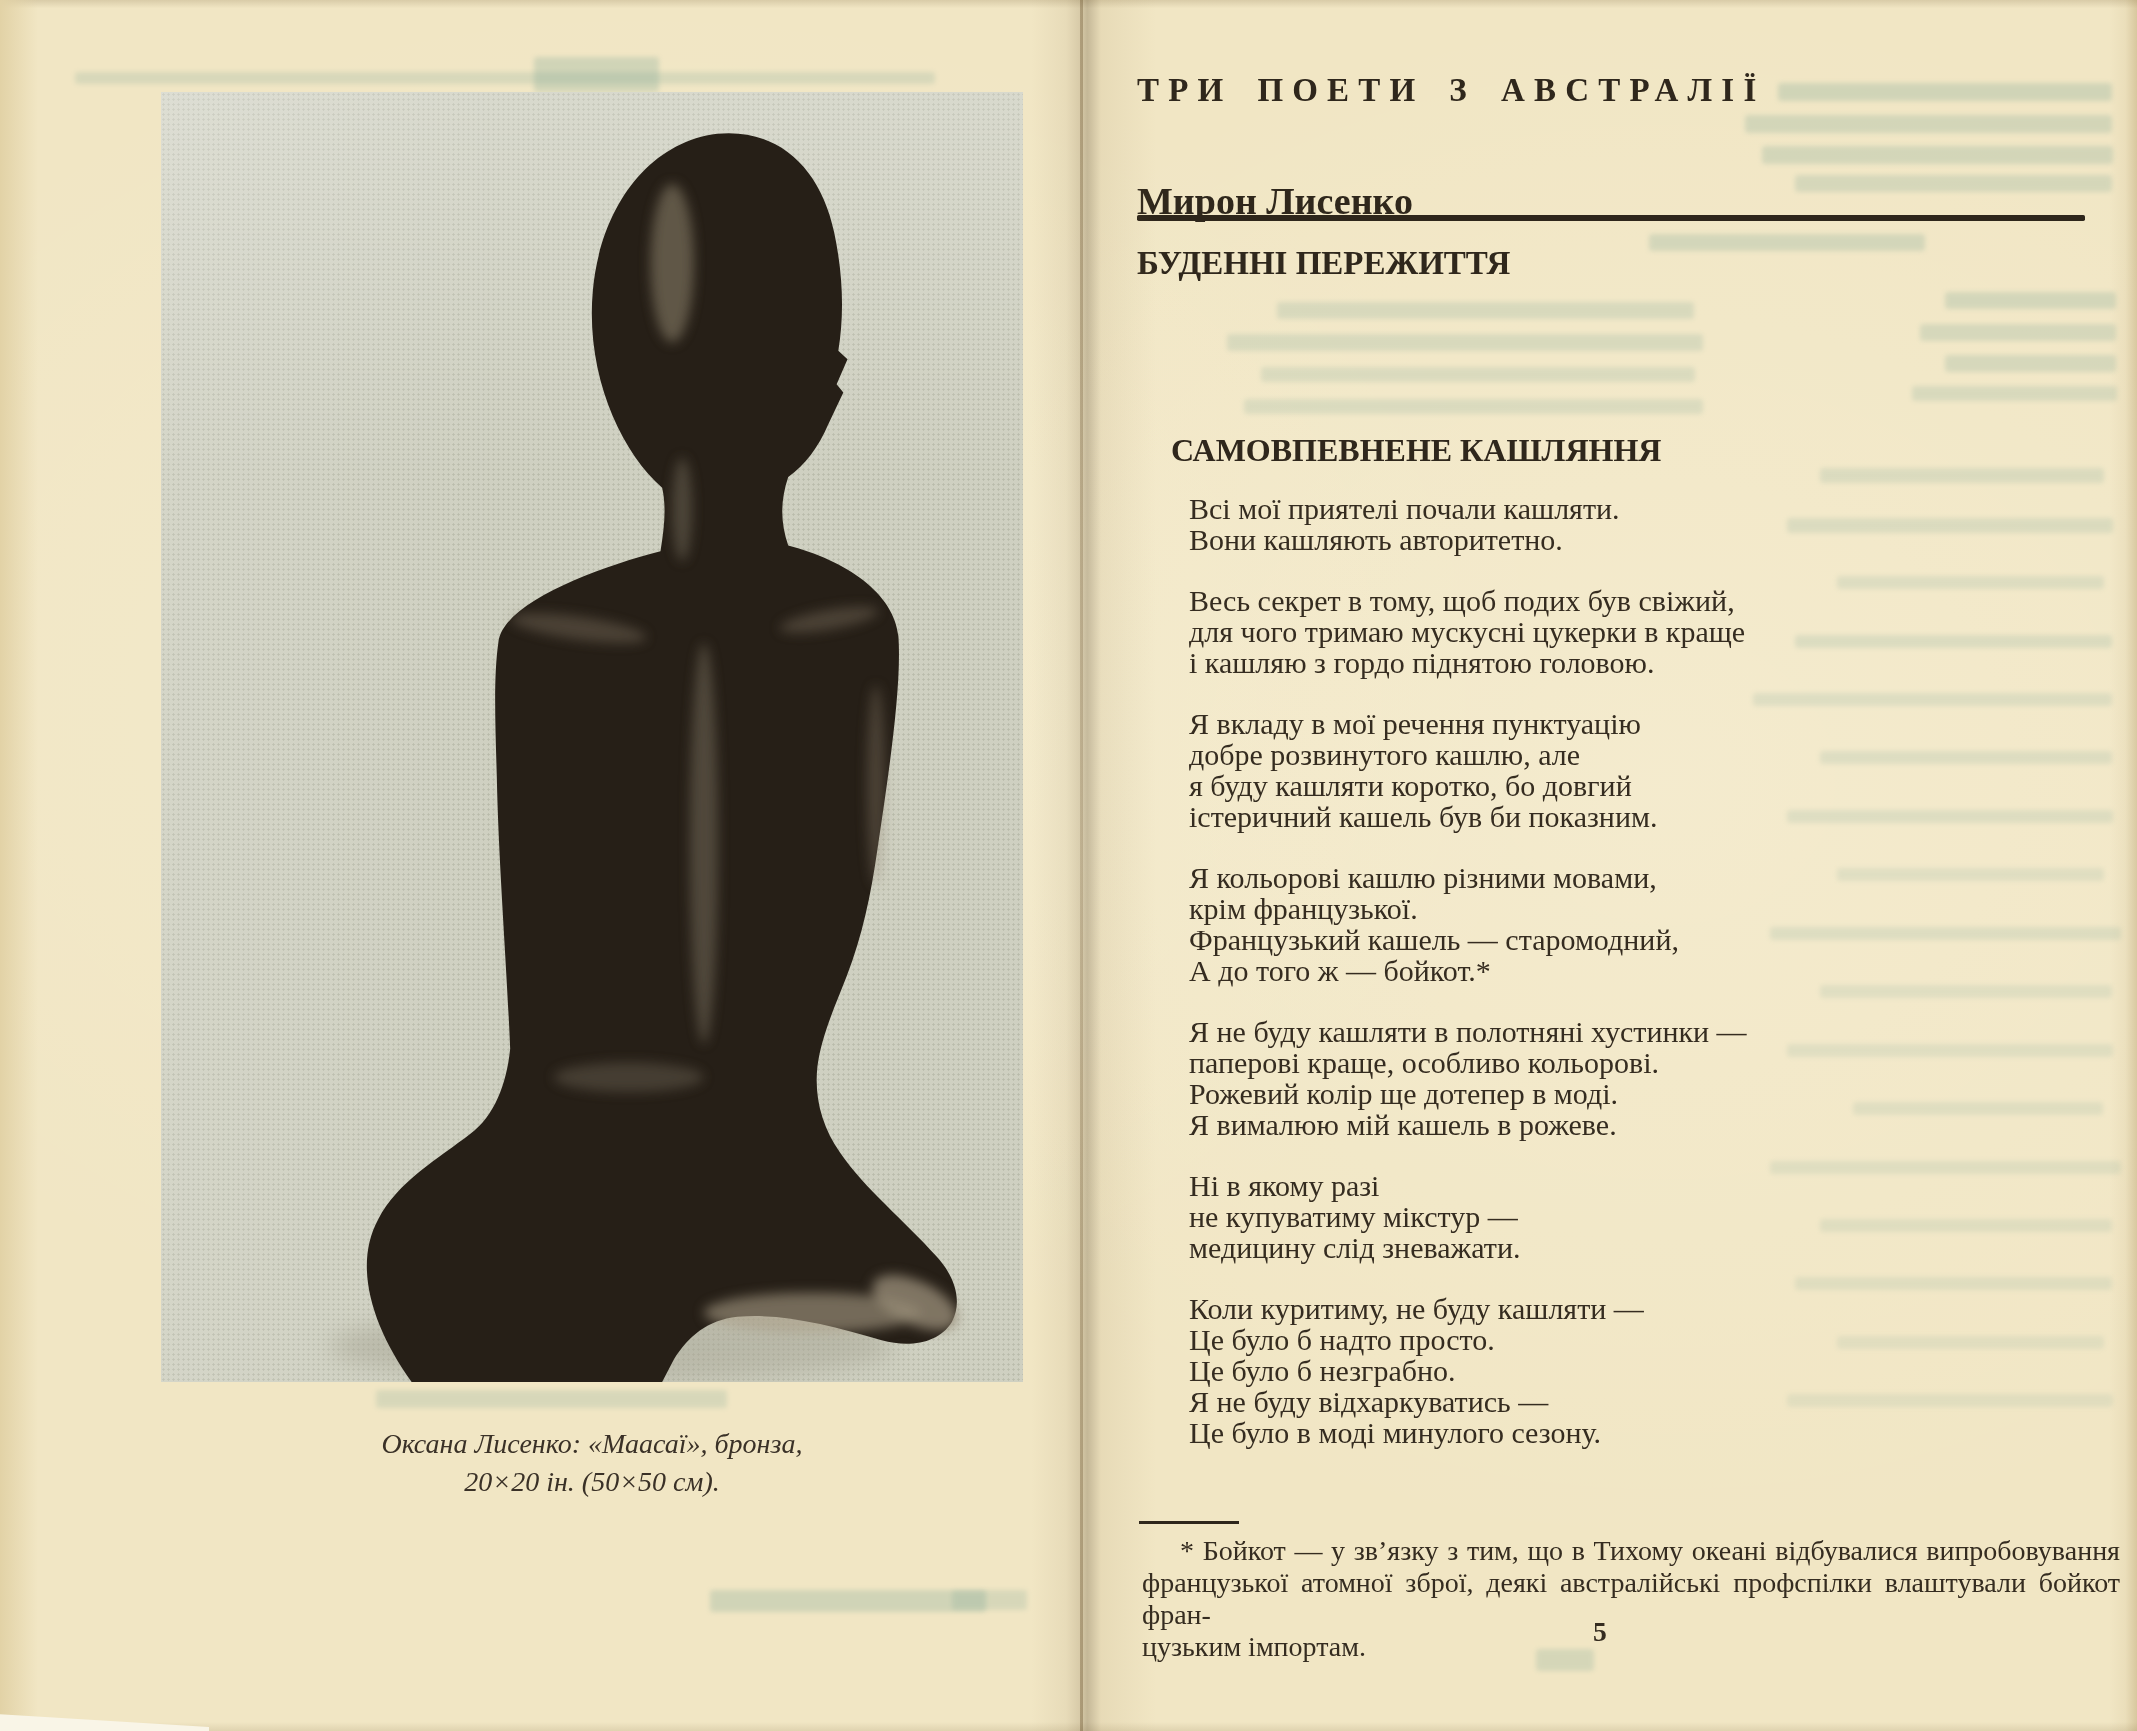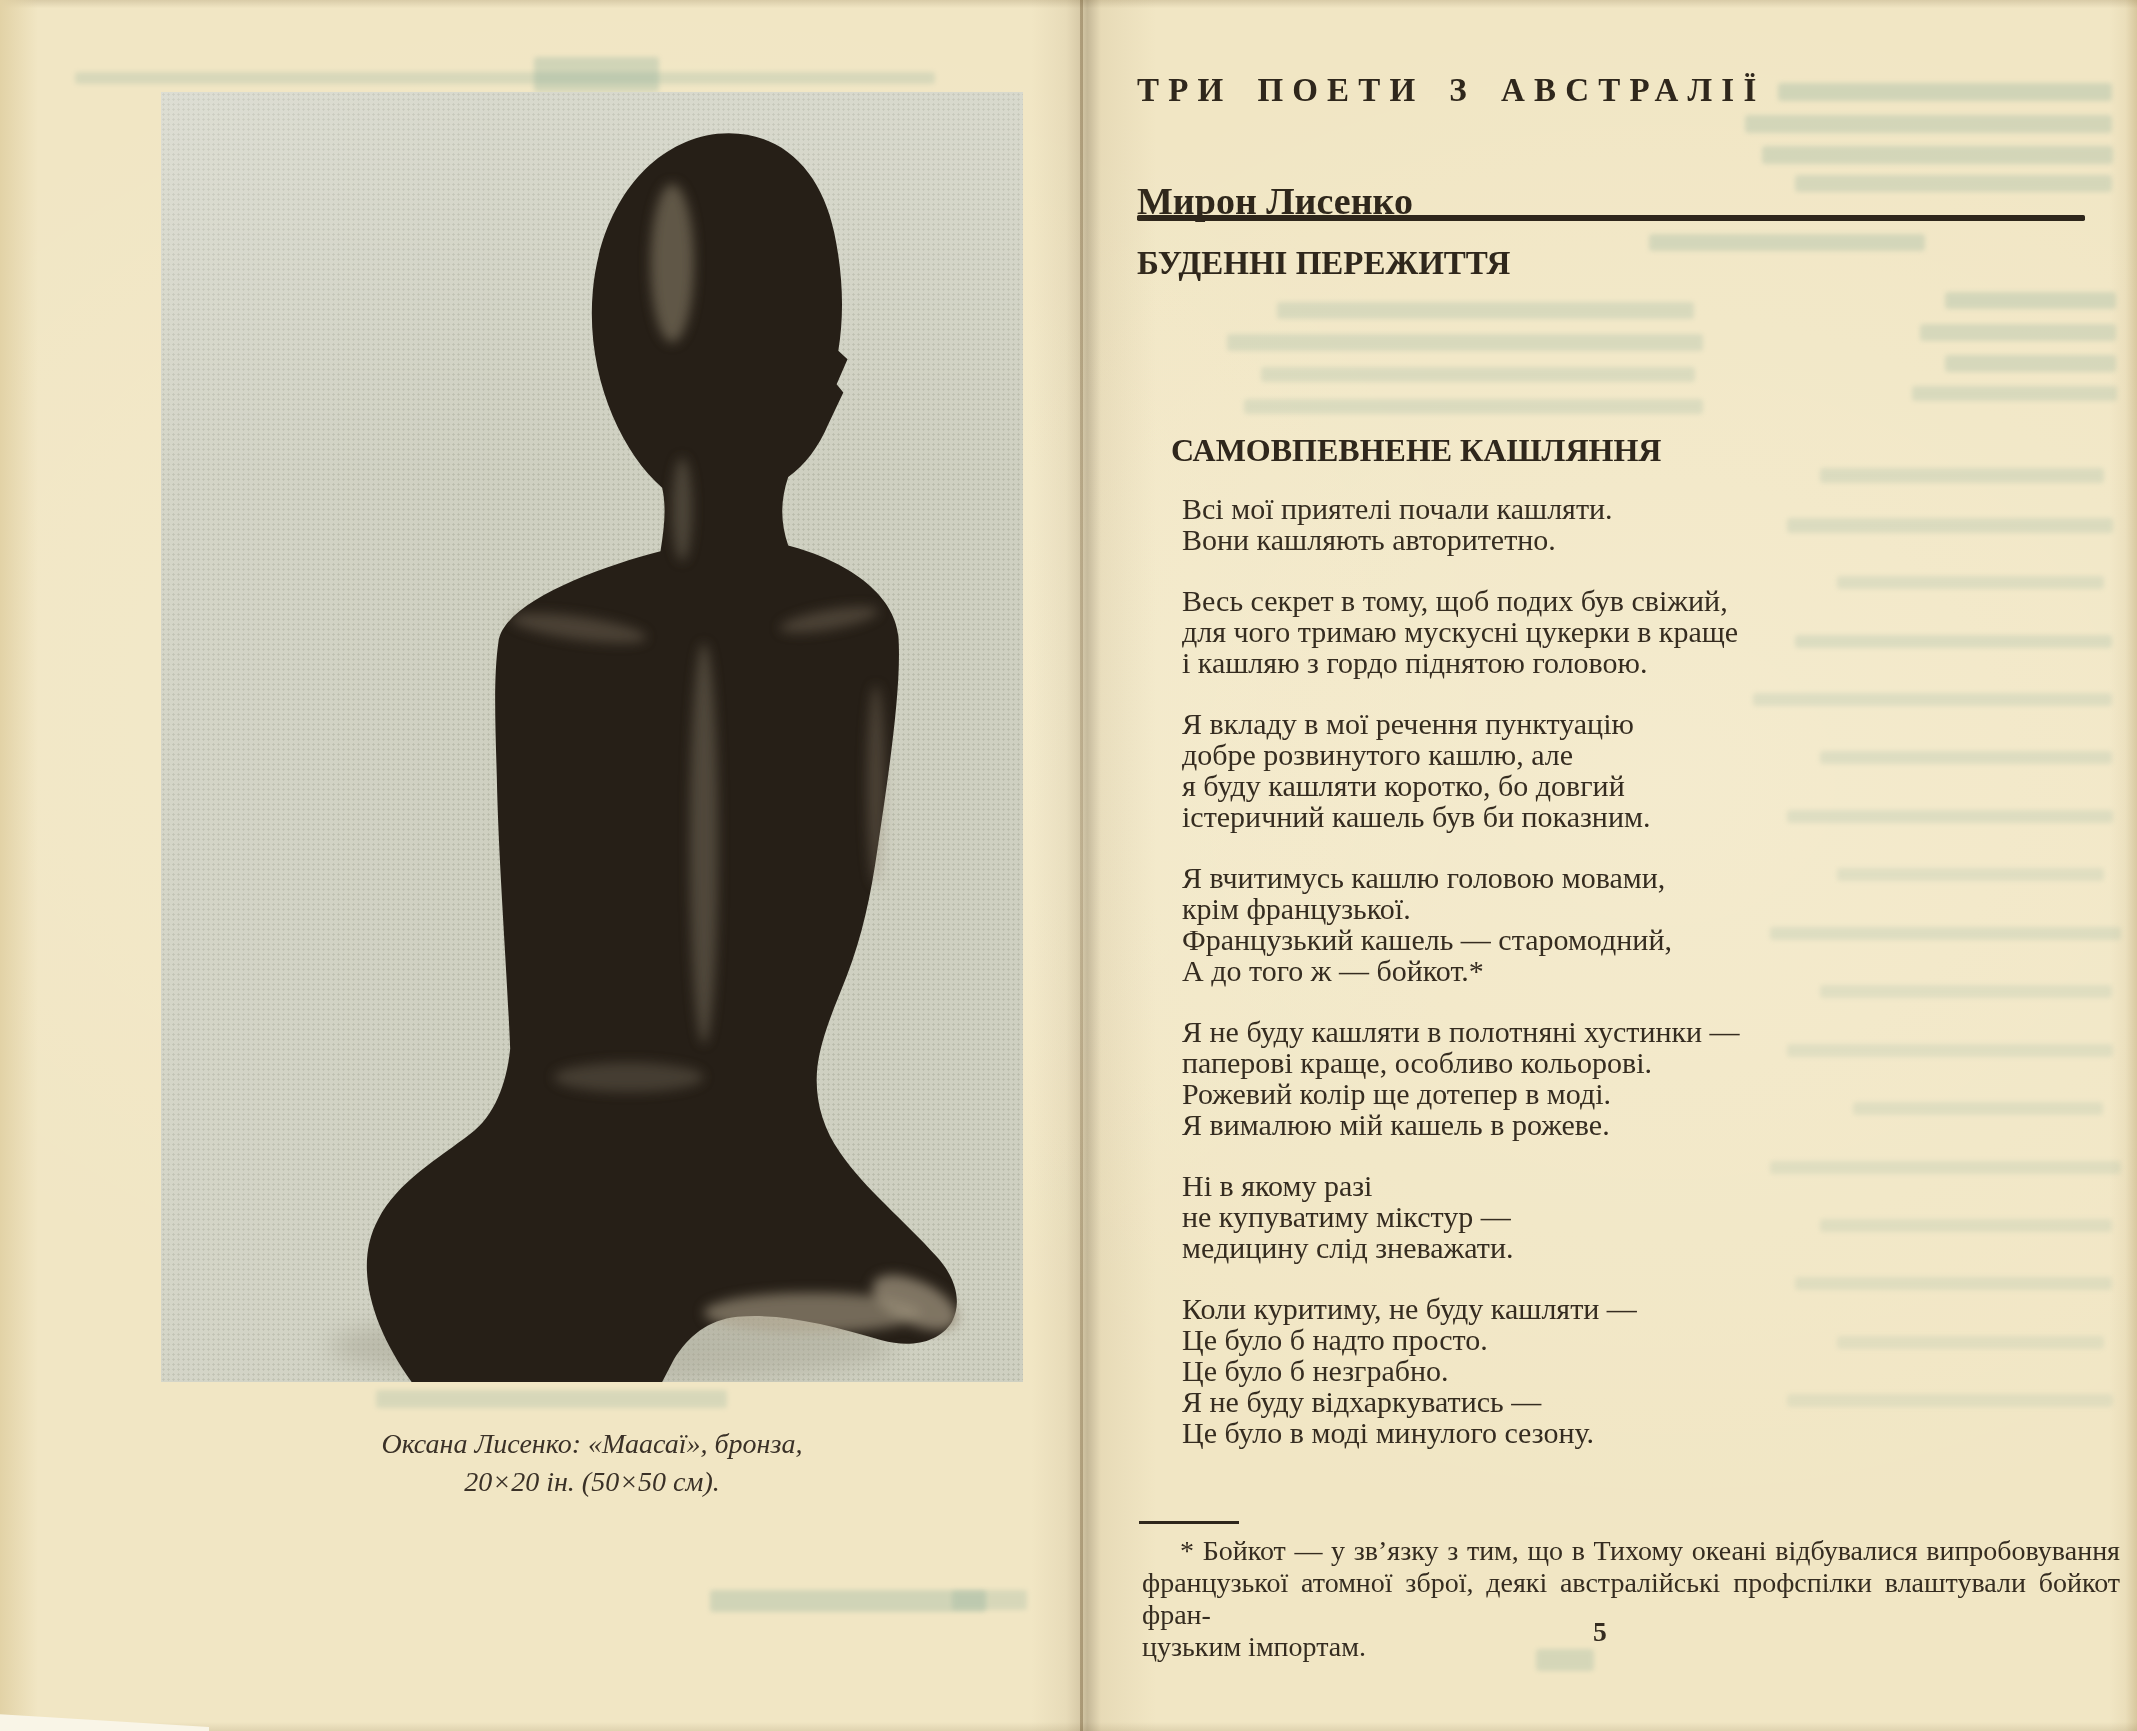--- a/index.html
+++ b/index.html
@@ -40,21 +40,21 @@
     font-style:italic;font-size:28px;line-height:38px;color:#3a3127;}
 
   
   .r-header{position:absolute;left:1137px;top:72px;font-size:33px;font-weight:bold;
     letter-spacing:9.2px;word-spacing:7.5px;color:#2f271c;white-space:nowrap;}
   .r-author{position:absolute;left:1137px;top:179px;font-size:38px;font-weight:bold;color:#2f271c;white-space:nowrap;}
   .r-rule{position:absolute;left:1137px;top:215px;width:948px;height:5.8px;background:#2e261b;border-radius:1.7px;}
   .r-collection{position:absolute;left:1137px;top:245px;font-size:33px;font-weight:bold;color:#2f271c;white-space:nowrap;}
   .poem-title{position:absolute;left:1171px;top:432px;font-size:32px;font-weight:bold;color:#2f271c;white-space:nowrap;}
   .poem{position:absolute;left:1182px;top:493px;font-size:30px;line-height:31px;color:#352c20;}
-  .stanza{margin:0 0 30px 0;}
+  .stanza{margin:0 0 30px 7px;}
   .pline{white-space:nowrap;}
   .fn-rule{position:absolute;left:1139px;top:1521px;width:100px;height:3.3px;background:#2e261b;}
   .footnote{position:absolute;left:1142px;top:1535px;width:978px;font-size:28px;line-height:32px;color:#352c20;}
   .fn-line{text-align:justify;}
   .fn-line.stretch{text-align-last:justify;}
   .fn-line.first{text-indent:38px;}
   .page-num{position:absolute;left:1593px;top:1616px;font-size:27.6px;font-weight:bold;color:#352c20;}
 
   
   .ghost{position:absolute;background:#7fa796;border-radius:3.3px;filter:blur(2.5px);pointer-events:none;}
@@ -192,21 +192,21 @@
       <div class="pline">для чого тримаю мускусні цукерки в краще</div>
       <div class="pline">і кашляю з гордо піднятою головою.</div>
     </div>
     <div class="stanza">
       <div class="pline">Я вкладу в мої речення пунктуацію</div>
       <div class="pline">добре розвинутого кашлю, але</div>
       <div class="pline">я буду кашляти коротко, бо довгий</div>
       <div class="pline">істеричний кашель був би показним.</div>
     </div>
     <div class="stanza">
-      <div class="pline">Я вчитимусь кашлю головою мовами,</div>
+      <div class="pline">Я кольорові кашлю різними мовами,</div>
       <div class="pline">крім французької.</div>
       <div class="pline">Французький кашель — старомодний,</div>
       <div class="pline">А до того ж — бойкот.*</div>
     </div>
     <div class="stanza">
       <div class="pline">Я не буду кашляти в полотняні хустинки —</div>
       <div class="pline">паперові краще, особливо кольорові.</div>
       <div class="pline">Рожевий колір ще дотепер в моді.</div>
       <div class="pline">Я вималюю мій кашель в рожеве.</div>
     </div>

